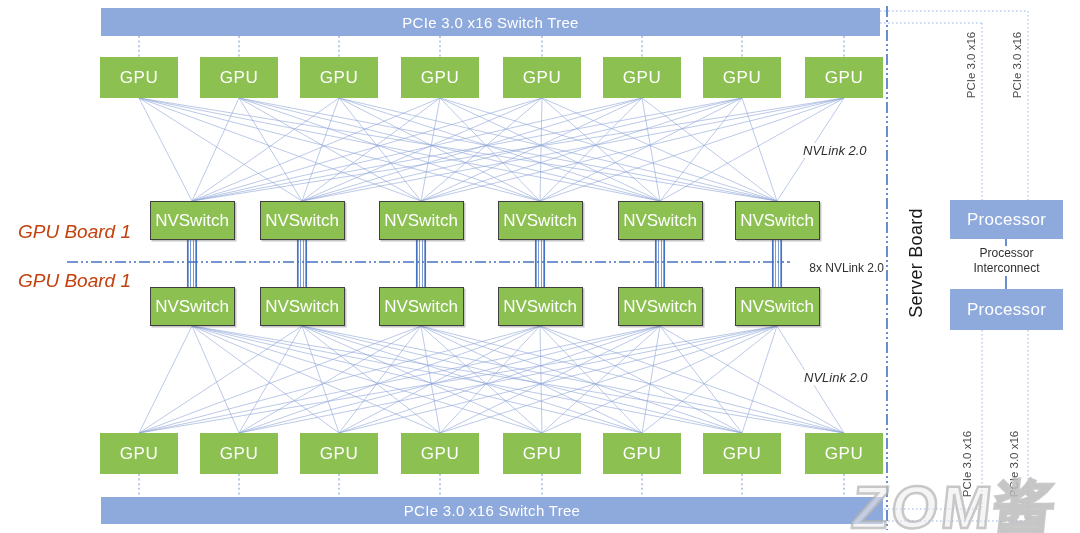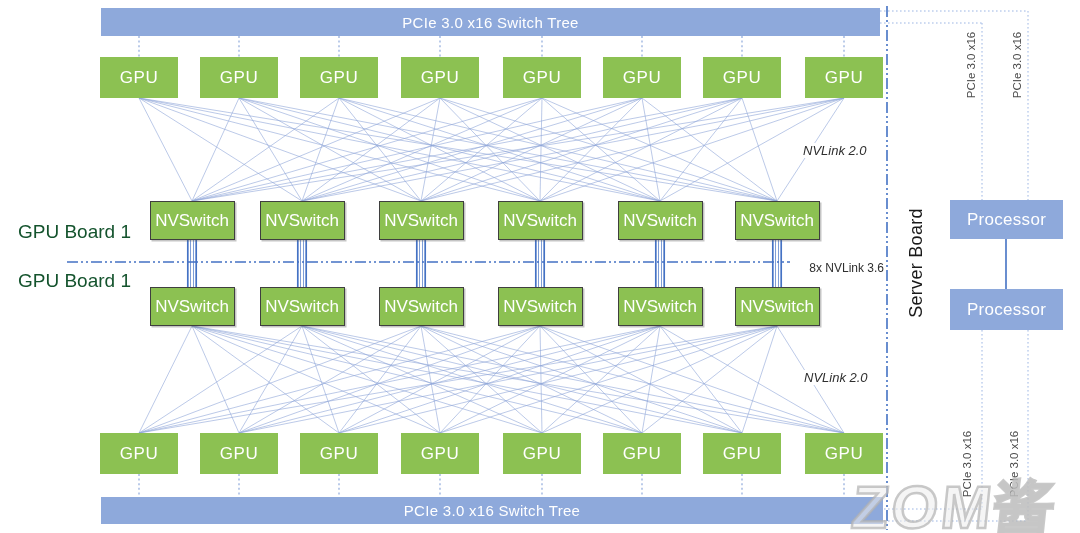--- a/index.html
+++ b/index.html
@@ -14,21 +14,21 @@
   .bar{position:absolute;background:var(--blue);color:#fff;display:flex;align-items:center;justify-content:center;
        font-size:15px;letter-spacing:.3px;z-index:5;}
   .gpu-box{position:absolute;background:var(--green);color:#fff;display:flex;align-items:center;justify-content:center;
        font-size:17px;letter-spacing:.5px;z-index:5;}
   .sw-box{position:absolute;background:var(--green);color:#fff;display:flex;align-items:center;justify-content:center;
        font-size:17px;border:1.5px solid #3f3f3f;box-sizing:border-box;box-shadow:1.5px 1.5px 0 rgba(90,90,90,.35);z-index:5;}
   .proc-box{position:absolute;background:var(--blue);color:#fff;display:flex;align-items:center;justify-content:center;
        font-size:17px;letter-spacing:.3px;z-index:5;}
 
   .lbl{position:absolute;color:var(--tdark);z-index:10;white-space:nowrap;}
-  .board-lbl{font-size:19px;color:#14532d;}
+  .board-lbl{font-size:19px;color:#c2410c;font-style:italic;}
   .nvlink-lbl{font-size:13px;background:#fff;padding:0 2px;font-style:italic;}
   .small-lbl{font-size:12px;background:#fff;padding:0 2px;}
   .rot{transform:translate(-50%,-50%) rotate(-90deg);}
   .pcie-lbl{font-size:11.5px;color:#4d4d4d;}
   .server-lbl{font-size:18px;color:#1a1a1a;letter-spacing:.3px;}
   .ic-lbl{font-size:12px;line-height:1.25;text-align:center;background:#fff;}
 
   .mesh{stroke:var(--mesh);stroke-width:.75;opacity:.8;}
   .dotted{stroke:var(--blue);stroke-width:1.2;stroke-dasharray:2 2.6;}
   .fine-dot{stroke:#9db6e4;stroke-width:1;stroke-dasharray:1.6 2.4;}
@@ -199,24 +199,25 @@
   <div class="bar" style="left:101px;top:497px;width:782px;height:27px;">PCIe 3.0 x16 Switch Tree</div>
 
   <div class="proc-box" style="left:950px;top:200px;width:113px;height:39px;">Processor</div>
   <div class="proc-box" style="left:950px;top:289px;width:113px;height:41px;">Processor</div>
 
   <div class="lbl board-lbl" style="left:18px;top:221px;">GPU Board 1</div>
   <div class="lbl board-lbl" style="left:18px;top:270px;">GPU Board 1</div>
 
   <div class="lbl nvlink-lbl" style="left:801px;top:143px;">NVLink 2.0</div>
   <div class="lbl nvlink-lbl" style="left:802px;top:370px;">NVLink 2.0</div>
-  <div class="lbl small-lbl" style="left:790px;top:261px;width:92px;text-align:right;">8x NVLink 3.6</div>
+  <div class="lbl small-lbl" style="left:790px;top:261px;width:92px;text-align:right;">8x NVLink 2.0</div>
 
   <div class="lbl server-lbl rot" style="left:916px;top:263px;">Server Board</div>
 
+  <div class="lbl ic-lbl" style="left:956px;top:246px;width:101px;white-space:normal;">Processor Interconnect</div>
 
   <div class="lbl pcie-lbl rot" style="left:971px;top:65px;">PCIe 3.0 x16</div>
   <div class="lbl pcie-lbl rot" style="left:1017px;top:65px;">PCIe 3.0 x16</div>
   <div class="lbl pcie-lbl rot" style="left:967px;top:464px;">PCIe 3.0 x16</div>
   <div class="lbl pcie-lbl rot" style="left:1014px;top:464px;">PCIe 3.0 x16</div>
 
   <div id="watermark">ZOM酱</div>
 <div class="gpu-box" style="left: 100px; top: 57px; width: 78px; height: 41px;">GPU</div>
     <div class="gpu-box" style="left: 100px; top: 433px; width: 78px; height: 41px;">GPU</div>
     <div class="gpu-box" style="left: 200px; top: 57px; width: 78px; height: 41px;">GPU</div>

